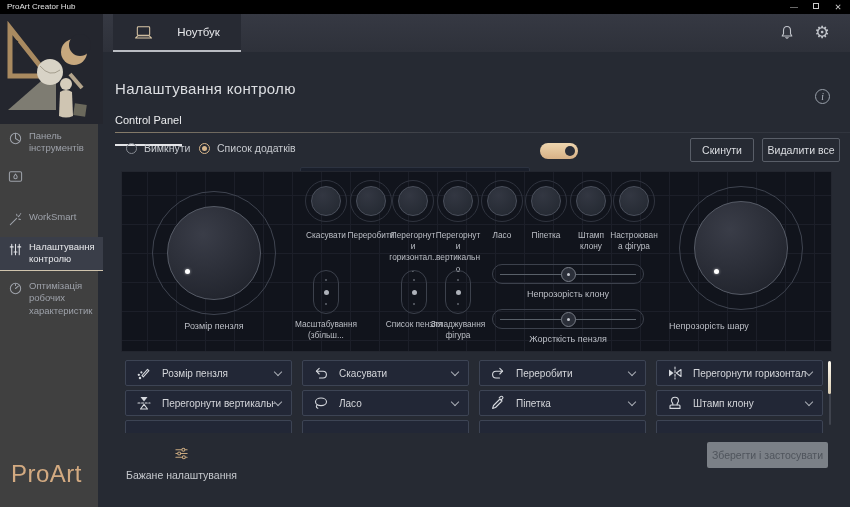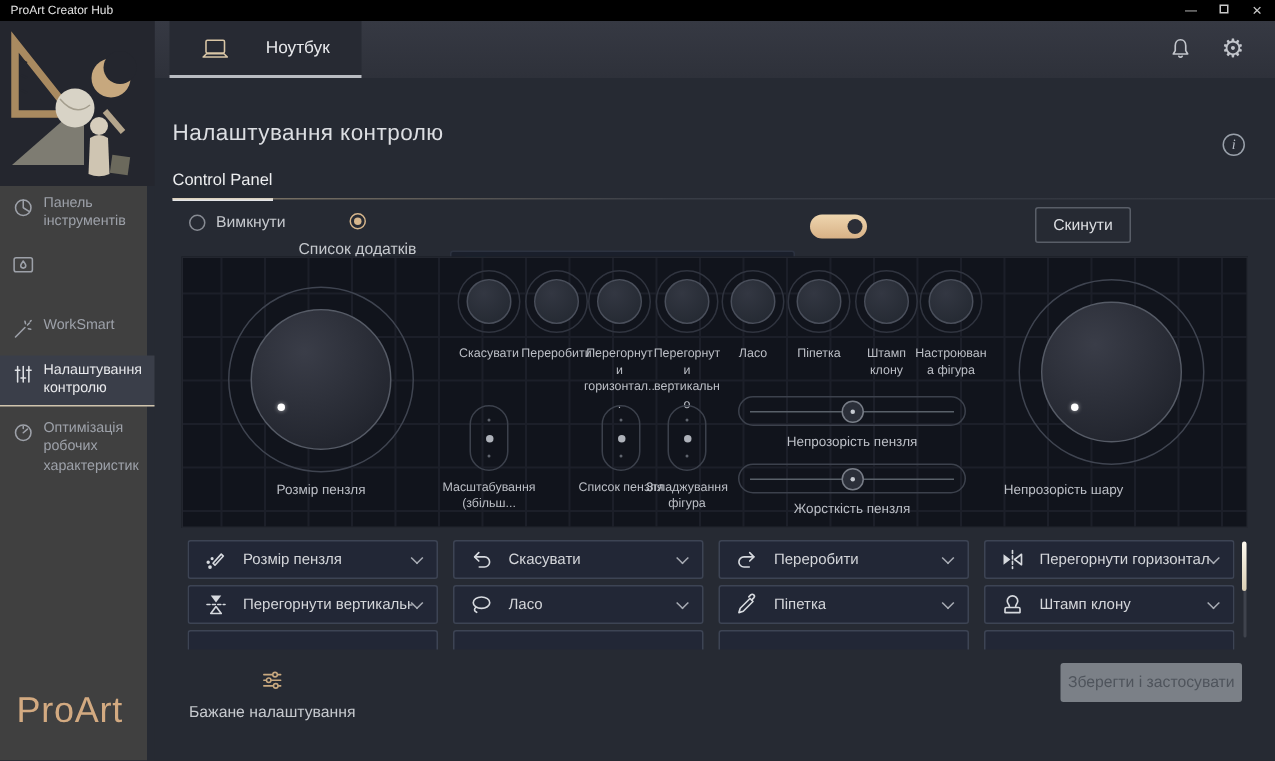--- a/index.html
+++ b/index.html
@@ -31,27 +31,27 @@
   .device-tab .icon { width:19px; height:15px; color:#d9c6a6; }
   .device-tab .lbl { font-size:11.5px; color:#e8e9ec; }
   .hdr-icon { position:absolute; top:10px; width:18px; height:18px; color:#c2c5cb; cursor:pointer; }
   #bell-btn { left:676px; }
   #gear-btn { left:710px; font-size:17px; line-height:18px; text-align:center; }
 
   
   .content { position:absolute; left:103px; top:52px; width:747px; height:455px; background:#262a33; }
   .page-title { position:absolute; left:12px; top:28px; font-size:15px; color:#dcdee2; letter-spacing:.3px; }
   .info-icon { position:absolute; left:712px; top:37px; width:15px; height:15px; border:1px solid #99a0aa; border-radius:50%; text-align:center; line-height:14px; font-size:9.5px; font-family:"Liberation Serif",serif; font-style:italic; color:#b9bfc8; cursor:pointer; }
-  .cp-tab { position:absolute; left:12px; top:62px; font-size:11px; color:#ecedef; padding-bottom:6px; border-bottom:2px solid #e4e5e8; cursor:pointer; }
+  .cp-tab { position:absolute; left:12px; top:62px; font-size:11px; color:#ecedef; padding-bottom:18px; border-bottom:2px solid #e4e5e8; cursor:pointer; }
   .tab-rule { position:absolute; left:12px; top:80px; width:735px; height:1px; background:linear-gradient(90deg,rgba(214,192,152,.55),rgba(110,115,125,.25) 45%,rgba(110,115,125,.15)); }
 
   
   .radio-group { position:absolute; display:flex; align-items:center; gap:7px; cursor:pointer; }
   #radio-off { left:23px; top:90px; }
-  #radio-list { left:96px; top:90px;flex-direction:column; }
+  #radio-list { left:96px; top:90px; }
   .radio { width:11px; height:11px; border:1px solid #878b93; border-radius:50%; position:relative; flex:none; }
   .radio.sel { border-color:#d7b68c; }
   .radio.sel::after { content:""; position:absolute; left:2px; top:2px; width:5px; height:5px; border-radius:50%; background:#d7b68c; }
   .radio-lbl { font-size:10.5px; color:#c6c9ce; }
 
   .app-select { position:absolute; left:197px; top:87px; width:230px; height:24px; background:#1a1f2b; border:1px solid #2c3240; border-radius:2px; display:flex; align-items:center; padding:0 10px 0 8px; cursor:pointer;margin-top:28px; }
   .ps-badge { width:16px; height:16px; background:#0d2b45; border-radius:2px; color:#4db5ff; font-size:8.5px; font-weight:bold; text-align:center; line-height:16px; flex:none; }
   .app-name { margin-left:9px; font-size:10.5px; color:#dcdee2; flex:1; }
   .app-state { font-size:9.5px; color:#b9bcc2; margin-right:10px; }
   .chev { width:6px; height:6px; border-right:1.4px solid #a9adb5; border-bottom:1.4px solid #a9adb5; transform:rotate(45deg); margin-top:-3px; flex:none; }
@@ -225,20 +225,21 @@
     <span class="app-name">Photoshop</span>
     <span class="app-state">on</span>
     <span class="chev"></span>
   </div>
 
   <div class="toggle">
       <span class="knob"></span>
     </div>
 
   <button class="ghost-btn" id="reset-btn">Скинути</button>
+  <button class="ghost-btn" id="delete-all-btn">Видалити все</button>
 
   <div class="dial-panel" id="dial-panel">
     <div class="dial-outer" style="left:30px;top:19px;"></div>
     <div class="dial-inner" style="left:45px;top:34px;"></div>
     <div class="dial-dot" style="left:63px;top:97px;"></div>
     <div class="panel-lbl" style="left:22px;top:148px;width:140px;">Розмір пензля</div>
 
     <div class="dial-outer" style="left:557px;top:14px;"></div>
     <div class="dial-inner" style="left:572px;top:29px;"></div>
     <div class="dial-dot" style="left:592px;top:97px;"></div>
@@ -287,21 +288,21 @@
           <span class="d1"></span>
           <span class="dk"></span>
           <span class="d2"></span>
         </div>
         <div class="panel-lbl" style="left:303px;top:147px;width:66px;font-size:8.3px;">Згладжування фігура</div>
       </div>
     <div id="panel-hsliders">
         <div class="hslider" style="top:92px;">
           <span class="knob"></span>
         </div>
-        <div class="panel-lbl" style="left:376px;top:116px;width:140px;">Непрозорість пензля</div>
+        <div class="panel-lbl" style="left:376px;top:116px;width:140px;">Непрозорість клону</div>
         <div class="hslider" style="top:137px;">
           <span class="knob"></span>
         </div>
         <div class="panel-lbl" style="left:376px;top:161px;width:140px;">Жорсткість пензля</div>
       </div>
   </div>
 
   <div class="map-grid" id="map-grid">
       <div class="map-cell">
         <span class="icon">

